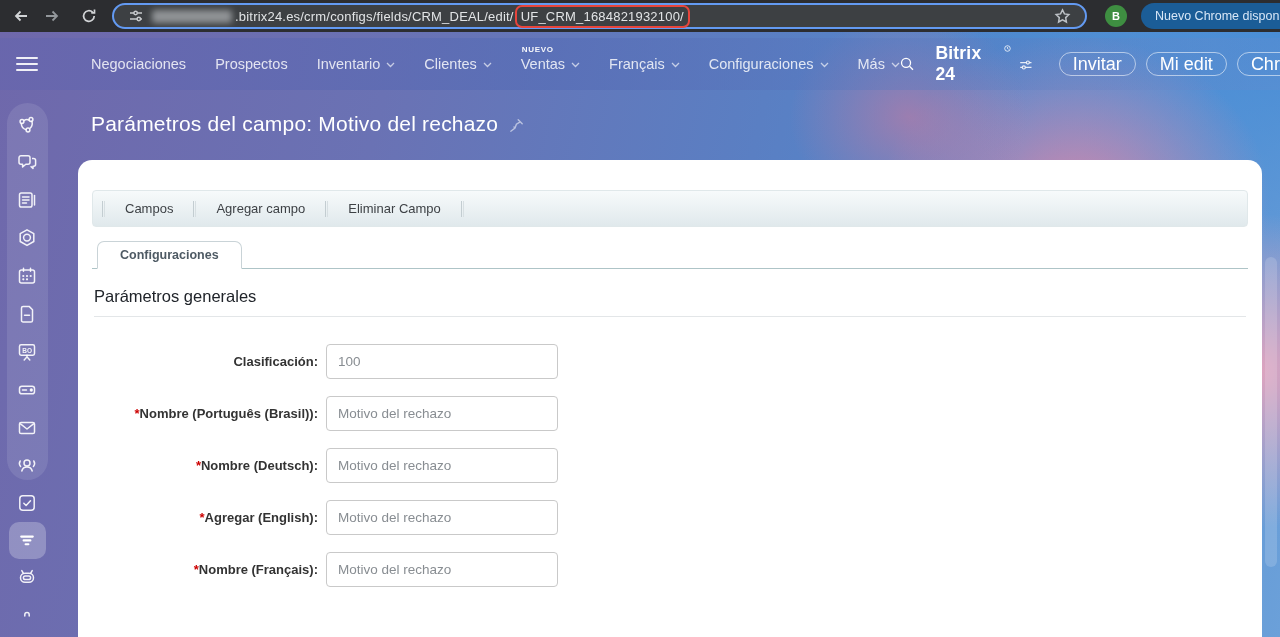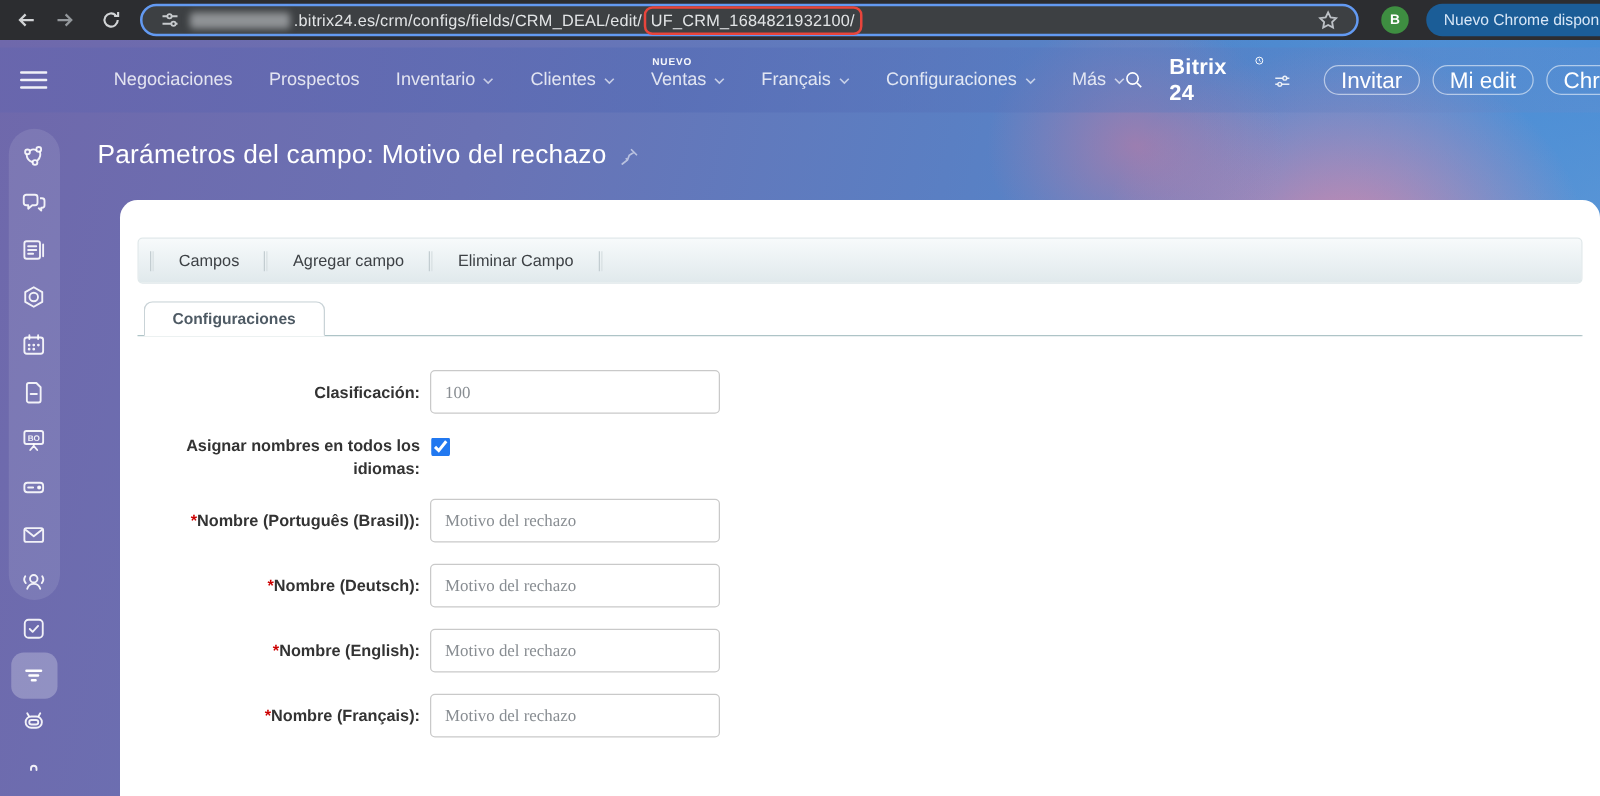--- a/index.html
+++ b/index.html
@@ -65,47 +65,47 @@
 
   
   .rail { position:absolute; left:7px; top:71px; width:41px; height:377px;
     background:rgba(255,255,255,.10); border-radius:21px; }
   .side-icon { position:absolute; left:27px; width:24px; height:24px;
     transform:translate(-50%,-50%); color:rgba(255,255,255,.9); cursor:pointer; }
   .active-bg { position:absolute; left:9px; top:490px; width:37px; height:37px;
     border-radius:10px; background:rgba(255,255,255,.25); }
 
   
-  .page-title { position:absolute; left:78px; top:80px; color:#fff; font-size:21px;
+  .page-title { position:absolute; left:91px; top:80px; color:#fff; font-size:21px;
     font-weight:500; display:flex; align-items:center; gap:11px; letter-spacing:.2px; }
   .pin-ic { opacity:.55; margin-top:3px; cursor:pointer; }
 
   
   .card { position:absolute; left:78px; top:128px; width:1184px; height:477px;
-    background:#fff; border-radius:14px 14px 0 0;margin-left:18px; }
+    background:#fff; border-radius:14px 14px 0 0; }
   .toolbar { margin:30px 14px 0 14px; height:37px;
     background:linear-gradient(#f7fafb,#e0e9ec); border:1px solid #e0e8ea; border-radius:4px;
     display:flex; align-items:center; padding:0 8px; }
   .tb-div { width:3px; height:16px; border-left:1px solid #c3cdd1; border-right:1px solid #d7dfe2; margin:0 1px; }
   .tb-item { font-size:13px; color:#3d4145; padding:0 19px; cursor:pointer; white-space:nowrap; }
   .tab-row { position:relative; margin:14px 14px 0 14px; height:28px; border-bottom:1px solid #aec4c7; }
   .tab { position:absolute; left:5px; bottom:-1px; height:28px; padding:0 22px;
     background:#fff; border:1px solid #c9d3d7; border-bottom:1px solid #fff;
     border-radius:7px 7px 0 0; display:flex; align-items:center;
     font-size:12.5px; font-weight:bold; color:#4e5a64; cursor:pointer; }
   .section { margin:18px 16px 0 16px; }
   .section-title { font-size:16.5px; color:#20242a; padding-bottom:10px; border-bottom:1px solid #e3e6e8; }
   .form { margin-top:27px; }
   .frow { display:flex; align-items:center; margin-bottom:17px; }
   .frow.cb { align-items:flex-start; margin-bottom:16px; }
   .flabel { width:224px; text-align:right; font-size:13px; font-weight:bold; color:#333;
     line-height:1.35; flex:0 0 auto; }
   .req { color:#c00; }
   .finput { margin-left:8px; width:232px; height:35px; border:1px solid #c9c9c9; border-radius:4px;
-    padding:0 11px; font-size:13.5px; color:#888d92; font-family:Liberation Serif, serif; background:#fff; }
+    padding:0 11px; font-size:13.5px; color:#888d92; font-family:Liberation Sans, sans-serif; background:#fff; }
   .fcheck { margin:2px 0 0 9px; width:15px; height:15px; accent-color:#2178f0; }
 
   .right-panel { position:absolute; right:3px; top:225px; width:12px; height:310px;
     background:rgba(255,255,255,.16); border-radius:8px; }
 
   svg { display:block; }
 </style>
 </head>
 <body>
 
@@ -338,45 +338,42 @@
       <div class="tb-div"></div>
       <div class="tb-item">Eliminar Campo</div>
       <div class="tb-div"></div>
     </div>
 
     <div class="tab-row">
       <div class="tab">Configuraciones</div>
     </div>
 
     <div class="section">
+      <div class="section-title">Parámetros generales</div>
 
       <div class="form">
 
         <div class="frow">
           <div class="flabel">Clasificación:</div>
           <input class="finput" type="text" value="100" style="">
         </div>
 
-        <div class="frow cb">
-          <div class="flabel">Asignar nombres en todos los idiomas:</div>
-          <input class="fcheck" type="checkbox" checked="checked" style="">
-        </div>
 
         <div class="frow">
           <div class="flabel"><span class="req">*</span><span>Nombre (Português (Brasil)):</span></div>
           <input class="finput" type="text" value="Motivo del rechazo" style="">
         </div>
 
         <div class="frow">
           <div class="flabel"><span class="req">*</span><span>Nombre (Deutsch):</span></div>
           <input class="finput" type="text" value="Motivo del rechazo" style="">
         </div>
 
         <div class="frow">
-          <div class="flabel"><span class="req">*</span><span>Nombre (English):</span></div>
+          <div class="flabel"><span class="req">*</span><span>Agregar (English):</span></div>
           <input class="finput" type="text" value="Motivo del rechazo" style="">
         </div>
 
         <div class="frow">
           <div class="flabel"><span class="req">*</span><span>Nombre (Français):</span></div>
           <input class="finput" type="text" value="Motivo del rechazo" style="">
         </div>
 
       </div>
     </div>

